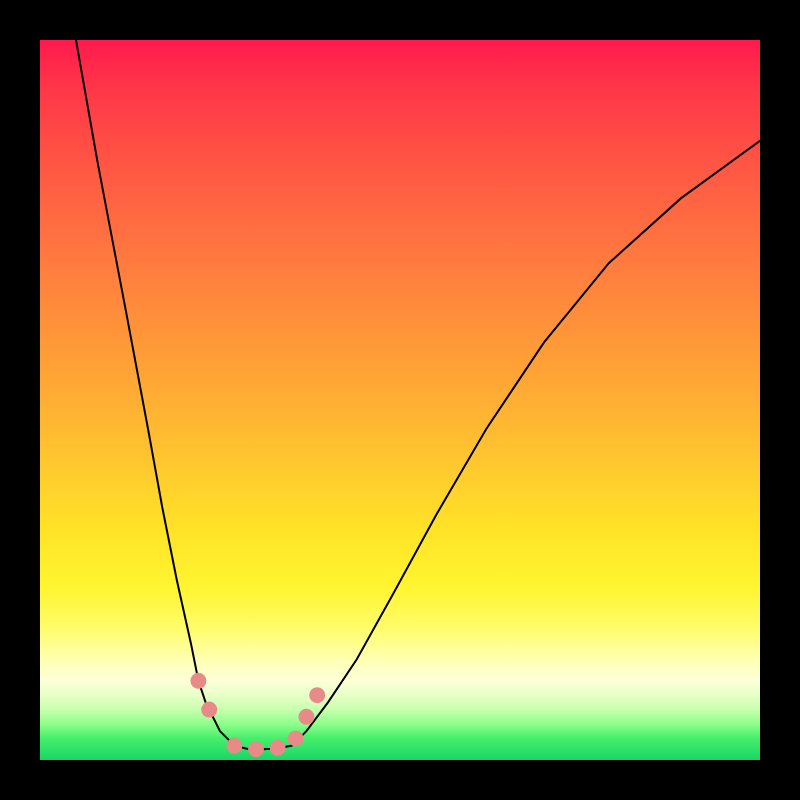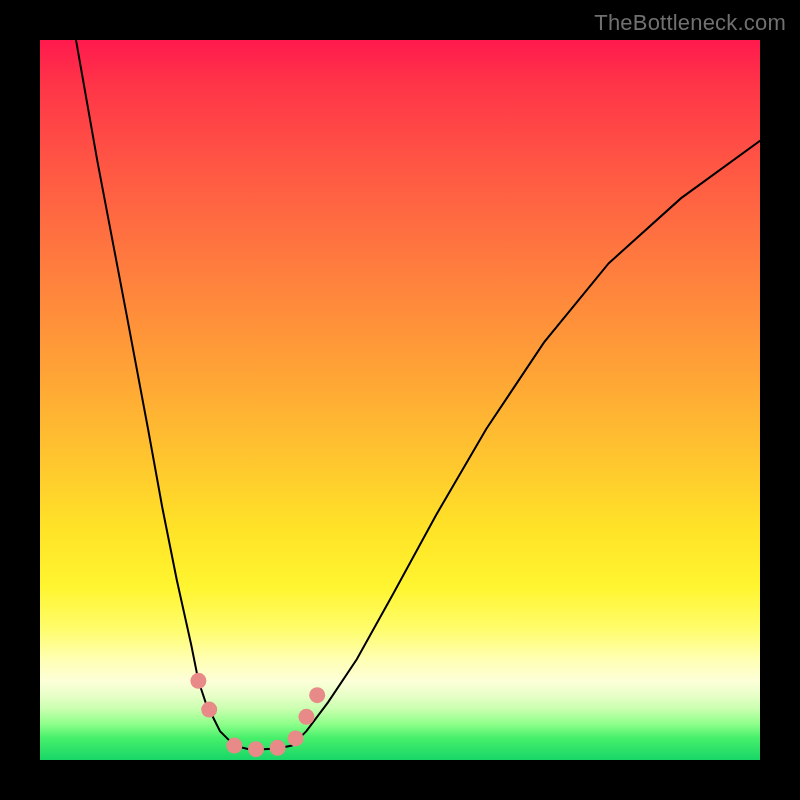--- a/index.html
+++ b/index.html
@@ -76,21 +76,20 @@
     font-weight: 500;
     letter-spacing: 0.2px;
     user-select: none;
   }
 </style>
 </head>
 <body>
 
 <div class="outer">
 
-  <div class="watermark">TheBottleneck.com</div>
 
   <div class="plot-area">
     <div class="gradient-bg"></div>
 
     <svg class="curve-svg" viewBox="0 0 720 720" preserveAspectRatio="none">
       <path id="bottleneck-curve" class="curve-path" d="M 36.0 0.0 L 57.6 122.4 L 86.4 273.6 L 108.0 388.8 L 122.4 468.0 L 136.8 540.0 L 151.2 604.8 L 158.4 640.8 L 165.6 662.4 L 172.8 676.8 L 180.0 691.2 L 187.2 698.4 L 194.4 705.6 L 194.4 705.6 L 208.8 709.2 L 223.2 709.2 L 237.6 708.5 L 252.0 705.6 L 252.0 705.6 L 266.4 691.2 L 288.0 662.4 L 316.8 619.2 L 352.8 554.4 L 396.0 475.2 L 446.4 388.8 L 504.0 302.4 L 568.8 223.2 L 640.8 158.4 L 720.0 100.8 "></path>
       <g id="marker-group">
           <circle cx="158.4" cy="640.8" r="8" class="marker"></circle>
           <circle cx="169.2" cy="669.6" r="8" class="marker"></circle>
           <circle cx="194.4" cy="705.6" r="8" class="marker"></circle>

